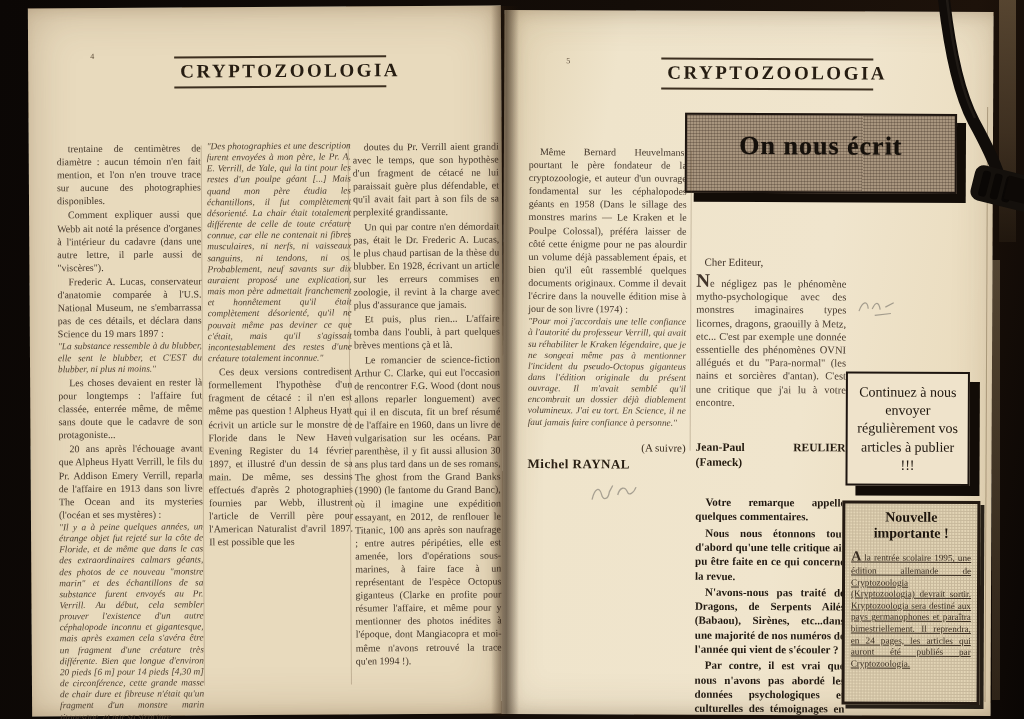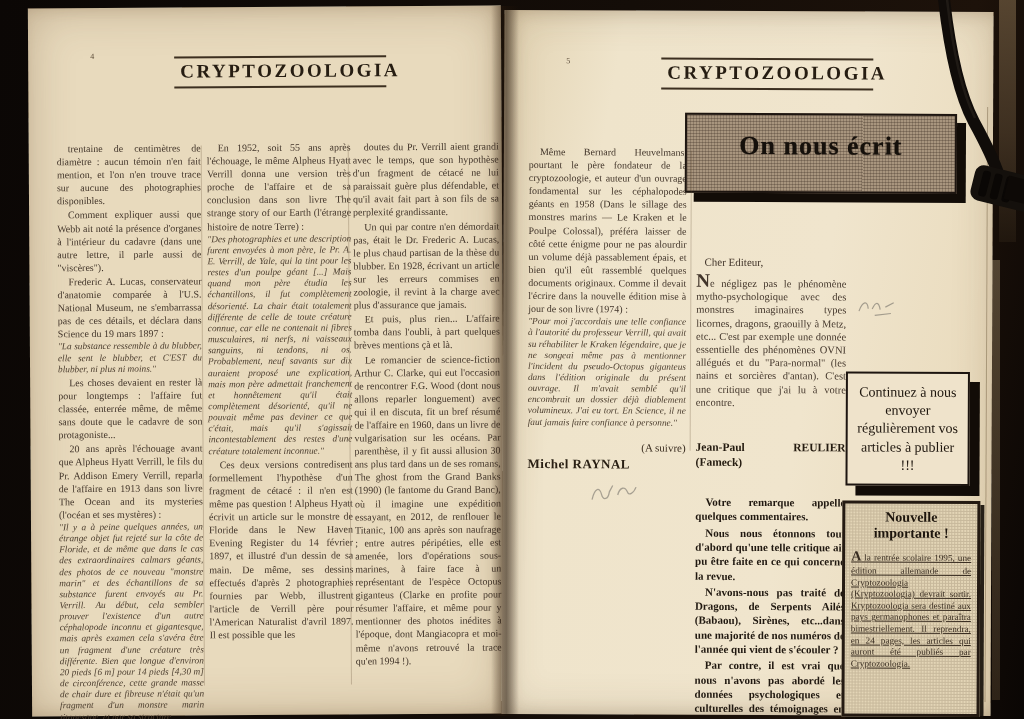--- a/index.html
+++ b/index.html
@@ -80,21 +80,21 @@
     padding:10px 5px 9px;text-align:center;
     font-weight:normal;font-size:14px;line-height:1.3;color:#1d150d;
   }
   .news-box{
     position:absolute;left:340px;top:489px;width:120px;height:188px;z-index:2;
     border:3px solid #241a12;
     background-color:#e3d5b6;
     background-image:radial-gradient(rgba(101,82,60,.22) 1px,transparent 1.2px);
     background-size:3px 3px;
     box-shadow:4px 4px 0 rgba(18,12,7,.9);
-    padding:6px 6px 16px;
+    padding:6px 6px 4px;
   }
   .news-box .nb-title{text-align:center;font-weight:bold;font-size:14px;line-height:1.12;color:#1d150d;margin-bottom:7px;}
   .news-box .nb-body{font-size:9.2px;line-height:1.26;text-align:justify;color:#3a2e22;text-decoration:underline;}
   .nb-cap{font-size:14px;font-weight:bold;}
 
   .scribble{position:absolute;z-index:2;opacity:.8;}
   .cable-svg{position:absolute;left:0;top:0;z-index:6;pointer-events:none;}
 </style>
 </head>
 <body>
@@ -113,21 +113,20 @@
     <p class="indent">trentaine de centimètres de diamètre : aucun témoin n'en fait mention, et l'on n'en trouve trace sur aucune des photographies disponibles.</p>
     <p class="indent">Comment expliquer aussi que Webb ait noté la présence d'organes à l'intérieur du cadavre (dans une autre lettre, il parle aussi de "viscères").</p>
     <p class="indent">Frederic A. Lucas, conservateur d'anatomie comparée à l'U.S. National Museum, ne s'embarrassa pas de ces détails, et déclara dans Science du 19 mars 1897 :</p>
     <p class="quote">"La substance ressemble à du blubber, elle sent le blubber, et C'EST du blubber, ni plus ni moins."</p>
     <p class="indent">Les choses devaient en rester là pour longtemps : l'affaire fut classée, enterrée même, de même sans doute que le cadavre de son protagoniste...</p>
     <p class="indent">20 ans après l'échouage avant que Alpheus Hyatt Verrill, le fils du Pr. Addison Emery Verrill, reparla de l'affaire en 1913 dans son livre The Ocean and its mysteries (l'océan et ses mystères) :</p>
     <p class="quote">"Il y a à peine quelques années, un étrange objet fut rejeté sur la côte de Floride, et de même que dans le cas des extraordinaires calmars géants, des photos de ce nouveau "monstre marin" et des échantillons de sa substance furent envoyés au Pr. Verrill. Au début, cela sembler prouver l'existence d'un autre céphalopode inconnu et gigantesque, mais après examen cela s'avéra être un fragment d'une créature très différente. Bien que longue d'environ 20 pieds [6 m] pour 14 pieds [4,30 m] de circonférence, cette grande masse de chair dure et fibreuse n'était qu'un fragment d'un monstre marin titanesque, et par sa structure</p>
   </div>
 
   <div class="col body-text" style="left:178px;top:134px;width:144px;">
-    <p class="indent">En 1952, soit 55 ans après l'échouage, le même Alpheus Hyatt Verrill donna une version très proche de l'affaire et de sa conclusion dans son livre The strange story of our Earth (l'étrange histoire de notre Terre) :</p>
     <p class="quote">"Des photographies et une description furent envoyées à mon père, le Pr. A. E. Verrill, de Yale, qui la tint pour les restes d'un poulpe géant [...] Mais quand mon père étudia les échantillons, il fut complètement désorienté. La chair était totalement différente de celle de toute créature connue, car elle ne contenait ni fibres musculaires, ni nerfs, ni vaisseaux sanguins, ni tendons, ni os. Probablement, neuf savants sur dix auraient proposé une explication, mais mon père admettait franchement et honnêtement qu'il était complètement désorienté, qu'il ne pouvait même pas deviner ce que c'était, mais qu'il s'agissait incontestablement des restes d'une créature totalement inconnue."</p>
     <p class="indent">Ces deux versions contredisent formellement l'hypothèse d'un fragment de cétacé : il n'en est même pas question ! Alpheus Hyatt écrivit un article sur le monstre de Floride dans le New Haven Evening Register du 14 février 1897, et illustré d'un dessin de sa main. De même, ses dessins effectués d'après 2 photographies fournies par Webb, illustrent l'article de Verrill père pour l'American Naturalist d'avril 1897. Il est possible que les</p>
   </div>
 
   <div class="col body-text" style="left:324px;top:134px;width:146px;">
     <p class="indent">doutes du Pr. Verrill aient grandi avec le temps, que son hypothèse d'un fragment de cétacé ne lui paraissait guère plus défendable, et qu'il avait fait part à son fils de sa perplexité grandissante.</p>
     <p class="indent">Un qui par contre n'en démordait pas, était le Dr. Frederic A. Lucas, le plus chaud partisan de la thèse du blubber. En 1928, écrivant un article sur les erreurs commises en zoologie, il revint à la charge avec plus d'assurance que jamais.</p>
     <p class="indent">Et puis, plus rien... L'affaire tomba dans l'oubli, à part quelques brèves mentions çà et là.</p>
     <p class="indent">Le romancier de science-fiction Arthur C. Clarke, qui eut l'occasion de rencontrer F.G. Wood (dont nous allons reparler longuement) avec qui il en discuta, fit un bref résumé de l'affaire en 1960, dans un livre de vulgarisation sur les océans. Par parenthèse, il y fit aussi allusion 30 ans plus tard dans un de ses romans, The ghost from the Grand Banks (1990) (le fantome du Grand Banc), où il imagine une expédition essayant, en 2012, de renflouer le Titanic, 100 ans après son naufrage ; entre autres péripéties, elle est amenée, lors d'opérations sous-marines, à faire face à un représentant de l'espèce Octopus giganteus (Clarke en profite pour résumer l'affaire, et même pour y mentionner des photos inédites à l'époque, dont Mangiacopra et moi-même n'avons retrouvé la trace qu'en 1994 !).</p>
   </div>

